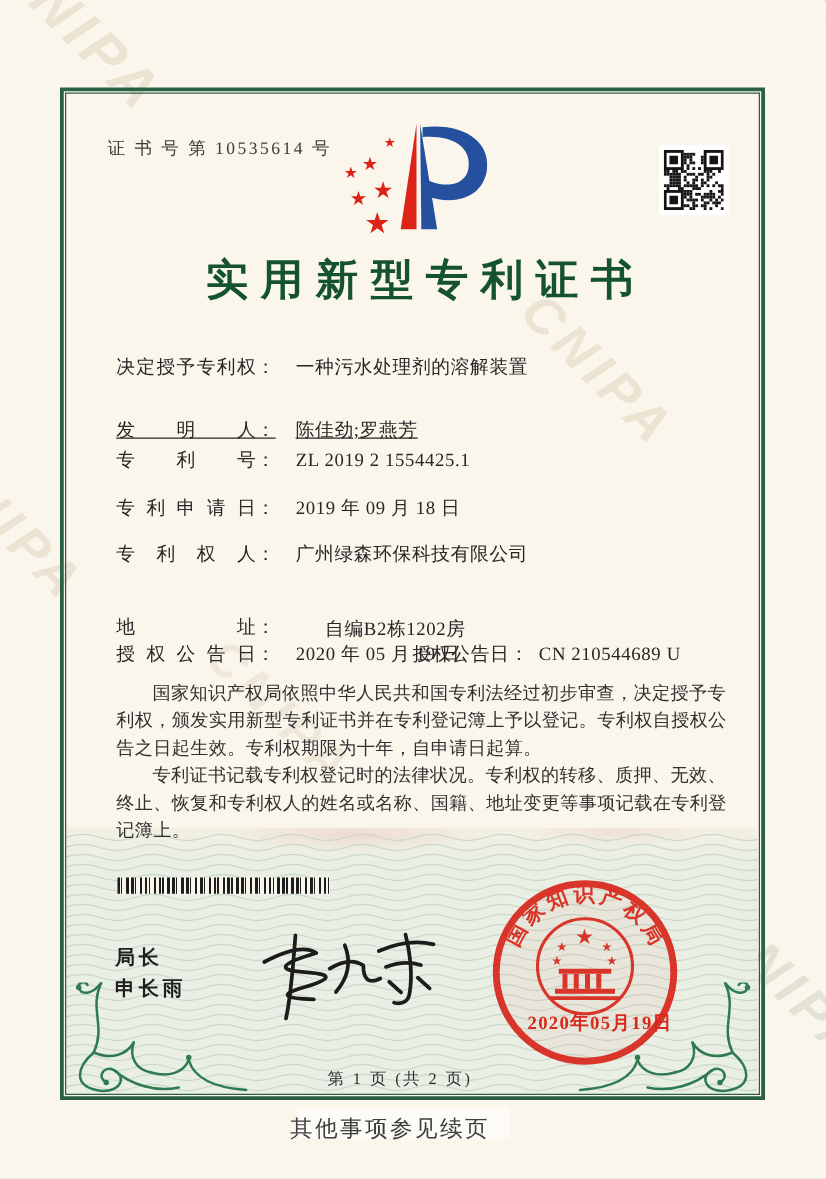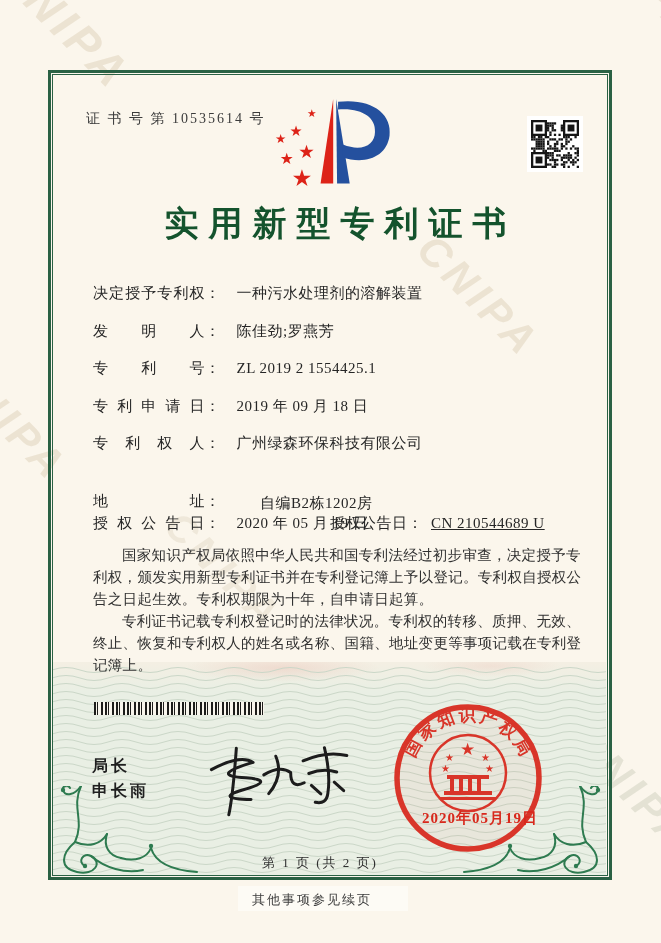--- a/index.html
+++ b/index.html
@@ -49,21 +49,21 @@
   .seal-date{position:absolute;left:405px;top:809px;width:150px;text-align:center;font-size:15px;
              color:#d8281c;letter-spacing:1px;z-index:5;font-weight:600;}
   
   .orn{position:absolute;top:786px;z-index:3;}
   .orn-l{left:51px;}
   .orn-r{left:462px;transform:scaleX(-1);}
   
   .pageno{position:absolute;left:0;width:640px;top:854px;text-align:center;font-size:13px;
           letter-spacing:2px;color:#2f2f2f;z-index:3;}
   .note-band{position:absolute;left:238px;top:886px;width:170px;height:25px;background:#fdfbf5;z-index:2;}
-  .note{position:absolute;left:0;width:624px;top:891px;text-align:center;font-size:13px;
+  .note{position:absolute;left:0;width:624px;top:891px;text-align:center;font-size:18px;
         letter-spacing:2px;color:#3d3d3d;z-index:3;}
 </style>
 </head>
 <body>
 
 <div class="page">
 
   <span class="wm" style="left:-18px;top:-4px;">CNIPA</span>
   <span class="wm" style="left:558px;top:-52px;">CNIPA</span>
   <span class="wm" style="left:402px;top:272px;font-size:42px;">CNIPA</span>
@@ -312,21 +312,21 @@
       </svg>
   </div>
 
   <div class="title">实用新型专利证书</div>
 
   <div class="frow" style="top:284px;">
     <span class="flabel">决定授予专利权</span>
       <span class="fcolon">：</span>
     <span class="fvalue">一种污水处理剂的溶解装置</span>
   </div>
-  <div class="frow" style="top:322px;">
+  <div class="frow" style="top:335px;text-decoration:underline;">
     <span class="flabel">发明人</span>
       <span class="fcolon">：</span>
     <span class="fvalue">陈佳劲;罗燕芳</span>
   </div>
   <div class="frow" style="top:359px;">
     <span class="flabel">专利号</span>
       <span class="fcolon">：</span>
     <span class="fvalue">ZL 2019 2 1554425.1</span>
   </div>
   <div class="frow" style="top:397px;">
@@ -346,21 +346,21 @@
   <div class="addr2">自编B2栋1202房</div>
 
   <div class="frow" style="top:514px;">
     <span class="flabel">授权公告日</span>
       <span class="fcolon">：</span>
     <span class="fvalue">2020 年 05 月 19 日</span>
   </div>
   <div class="frow" style="top:514px;left:330px;">
     <span>授权公告日</span>
       <span class="fcolon">：</span>
-    <span class="fvalue" style="margin-left:8px;text-decoration:underline;">CN 210544689 U</span>
+    <span class="fvalue" style="margin-left:8px;">CN 210544689 U</span>
   </div>
 
   <div class="paras">
     <p>国家知识产权局依照中华人民共和国专利法经过初步审查，决定授予专利权，颁发实用新型专利证书并在专利登记簿上予以登记。专利权自授权公告之日起生效。专利权期限为十年，自申请日起算。</p>
     <p>专利证书记载专利权登记时的法律状况。专利权的转移、质押、无效、终止、恢复和专利权人的姓名或名称、国籍、地址变更等事项记载在专利登记簿上。</p>
   </div>
 
   <div class="barcode"></div>
 
   <div class="role">局长</div>

